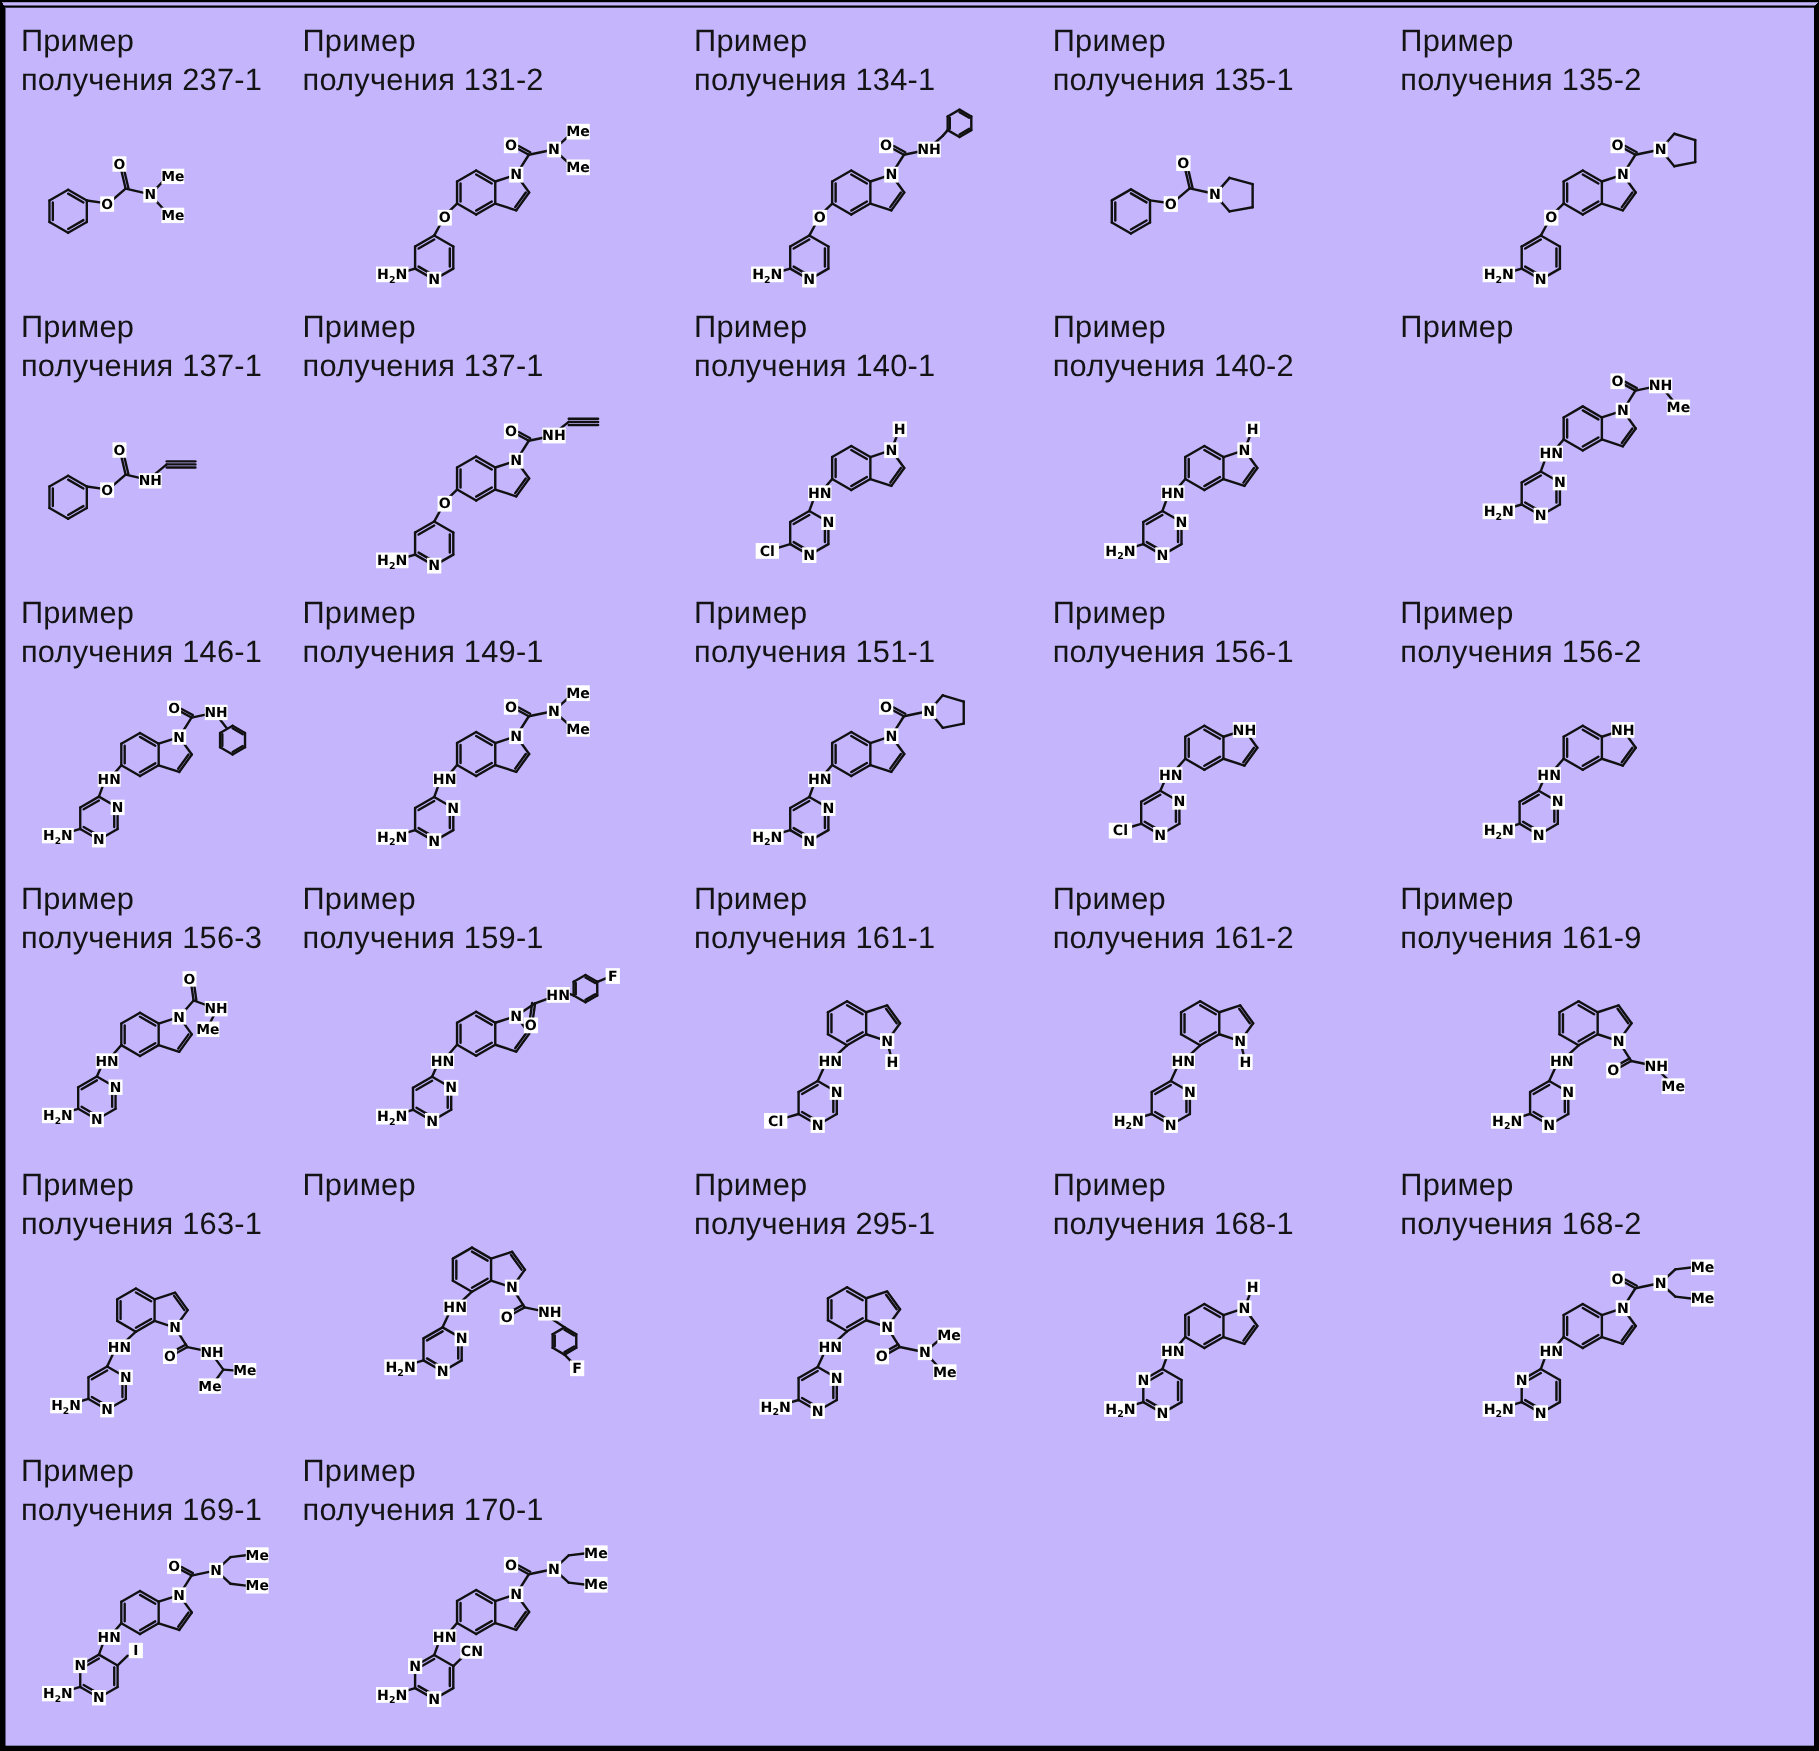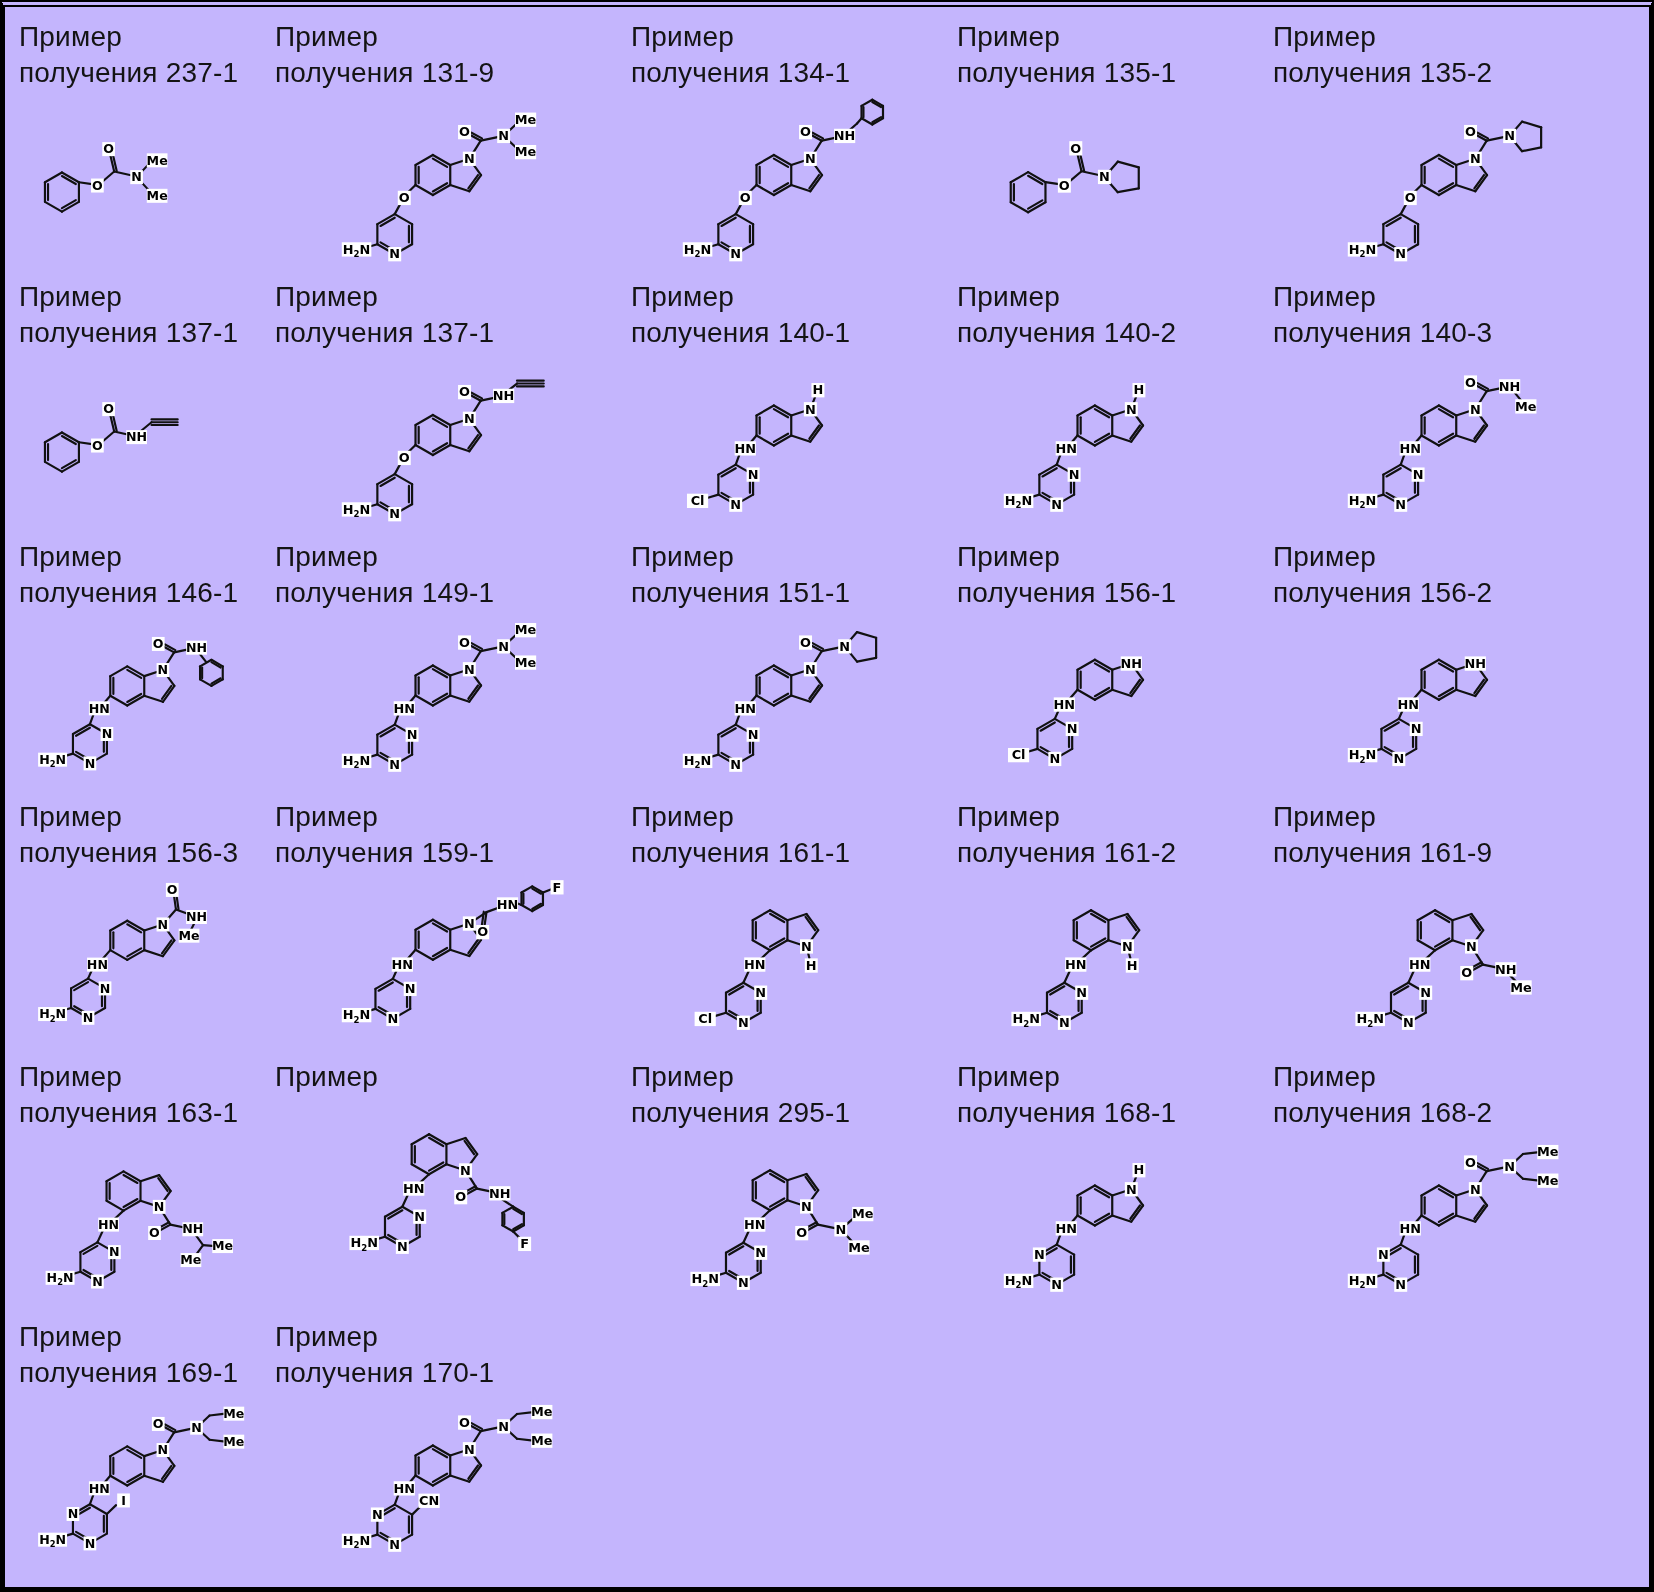--- a/index.html
+++ b/index.html
@@ -59,21 +59,21 @@
           <rect x="136.9" y="62.5" width="22.2" height="15" fill="#fff"></rect>
           <text x="148" y="74.5">Me</text>
           <rect x="136.9" y="100.5" width="22.2" height="15" fill="#fff"></rect>
           <text x="148" y="112.5">Me</text>
         </svg>
   </div>
 
   <div class="cell">
     <div class="lbl">
       <div class="l1">Пример</div>
-      <div class="l2">получения 131-9</div>
+      <div class="l2">получения 131-2</div>
     </div>
     <svg class="struct" viewBox="0 0 270 195" xmlns="http://www.w3.org/2000/svg" fill="none" aria-label="5-[(2-aminopyridin-4-yl)oxy]-N,N-dimethylindole-1-carboxamide">
           <line x1="134.2" y1="96.5" x2="116.0" y2="107.0"></line>
           <line x1="130.9" y1="94.6" x2="116.0" y2="103.2"></line>
           <line x1="116.0" y1="107.0" x2="97.8" y2="96.5"></line>
           <line x1="97.8" y1="96.5" x2="97.8" y2="75.5"></line>
           <line x1="101.1" y1="94.6" x2="101.1" y2="77.4"></line>
           <line x1="97.8" y1="75.5" x2="116.0" y2="65.0"></line>
           <line x1="116.0" y1="65.0" x2="134.2" y2="75.5"></line>
           <line x1="116.0" y1="68.8" x2="130.9" y2="77.4"></line>
@@ -452,21 +452,20 @@
           <rect x="87.4" y="120.0" width="13.6" height="15" fill="#fff"></rect>
           <text x="94.18653347947321" y="132.0">N</text>
           <rect x="20.5" y="147.5" width="31.0" height="15" fill="#fff"></rect>
           <text x="36" y="159.5">H<tspan class="sb" dy="3.5">2</tspan><tspan dy="-3.5">N</tspan></text>
         </svg>
   </div>
 
   <div class="cell">
     <div class="lbl">
       <div class="l1">Пример</div>
-      <div class="l2">получения 140-3</div>
     </div>
     <svg class="struct" viewBox="0 0 270 195" xmlns="http://www.w3.org/2000/svg" fill="none" aria-label="5-[(6-aminopyrimidin-4-yl)amino]-N-methylindole-1-carboxamide">
           <line x1="134.2" y1="86.5" x2="116.0" y2="97.0"></line>
           <line x1="130.9" y1="84.6" x2="116.0" y2="93.2"></line>
           <line x1="116.0" y1="97.0" x2="97.8" y2="86.5"></line>
           <line x1="97.8" y1="86.5" x2="97.8" y2="65.5"></line>
           <line x1="101.1" y1="84.6" x2="101.1" y2="67.4"></line>
           <line x1="97.8" y1="65.5" x2="116.0" y2="55.0"></line>
           <line x1="116.0" y1="55.0" x2="134.2" y2="65.5"></line>
           <line x1="116.0" y1="58.8" x2="130.9" y2="67.4"></line>

